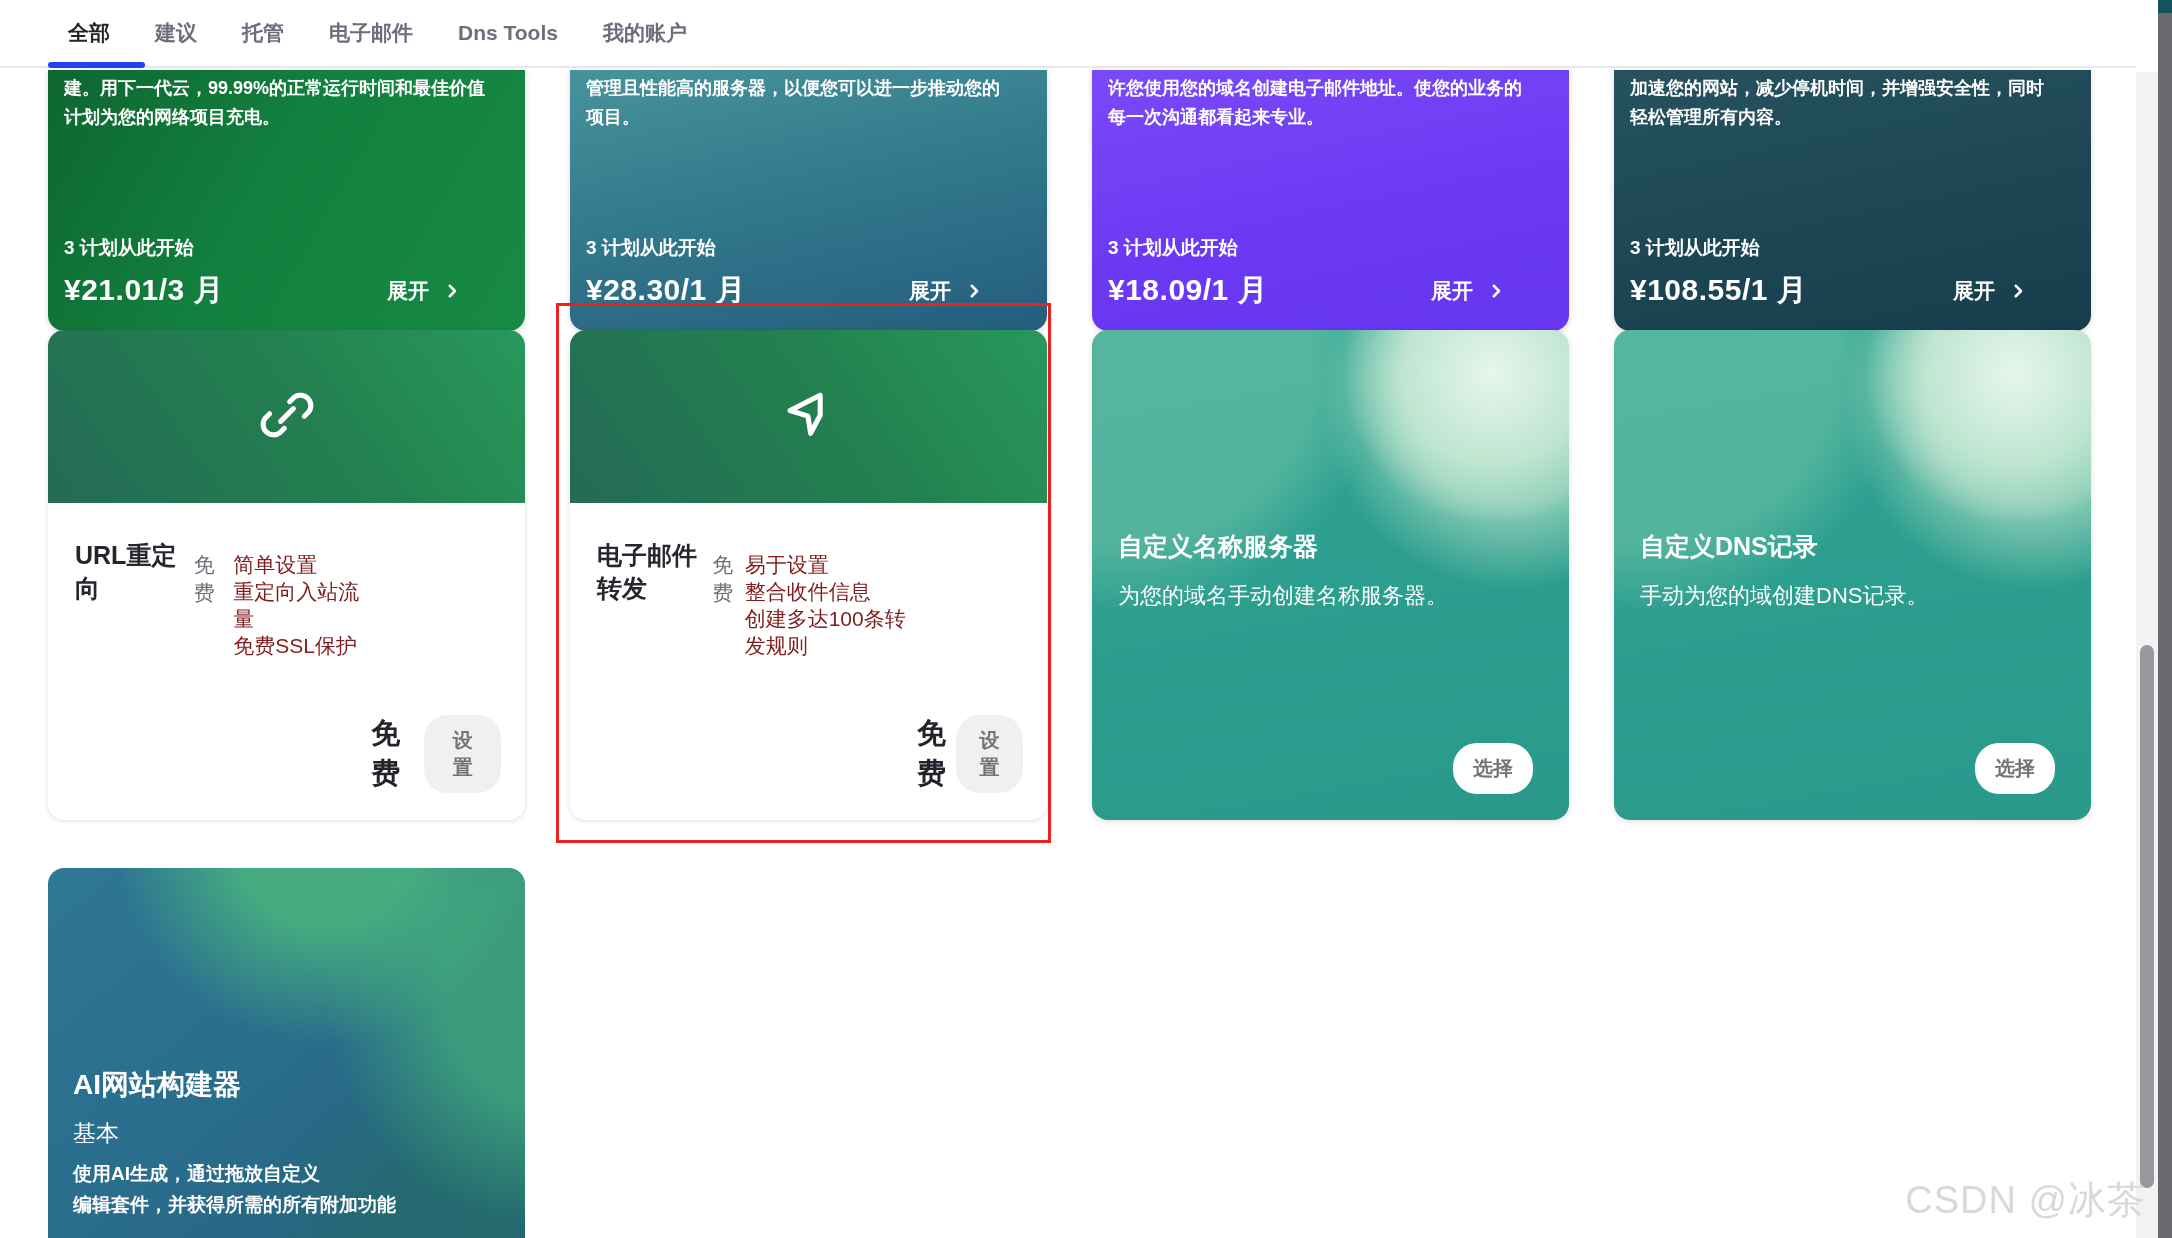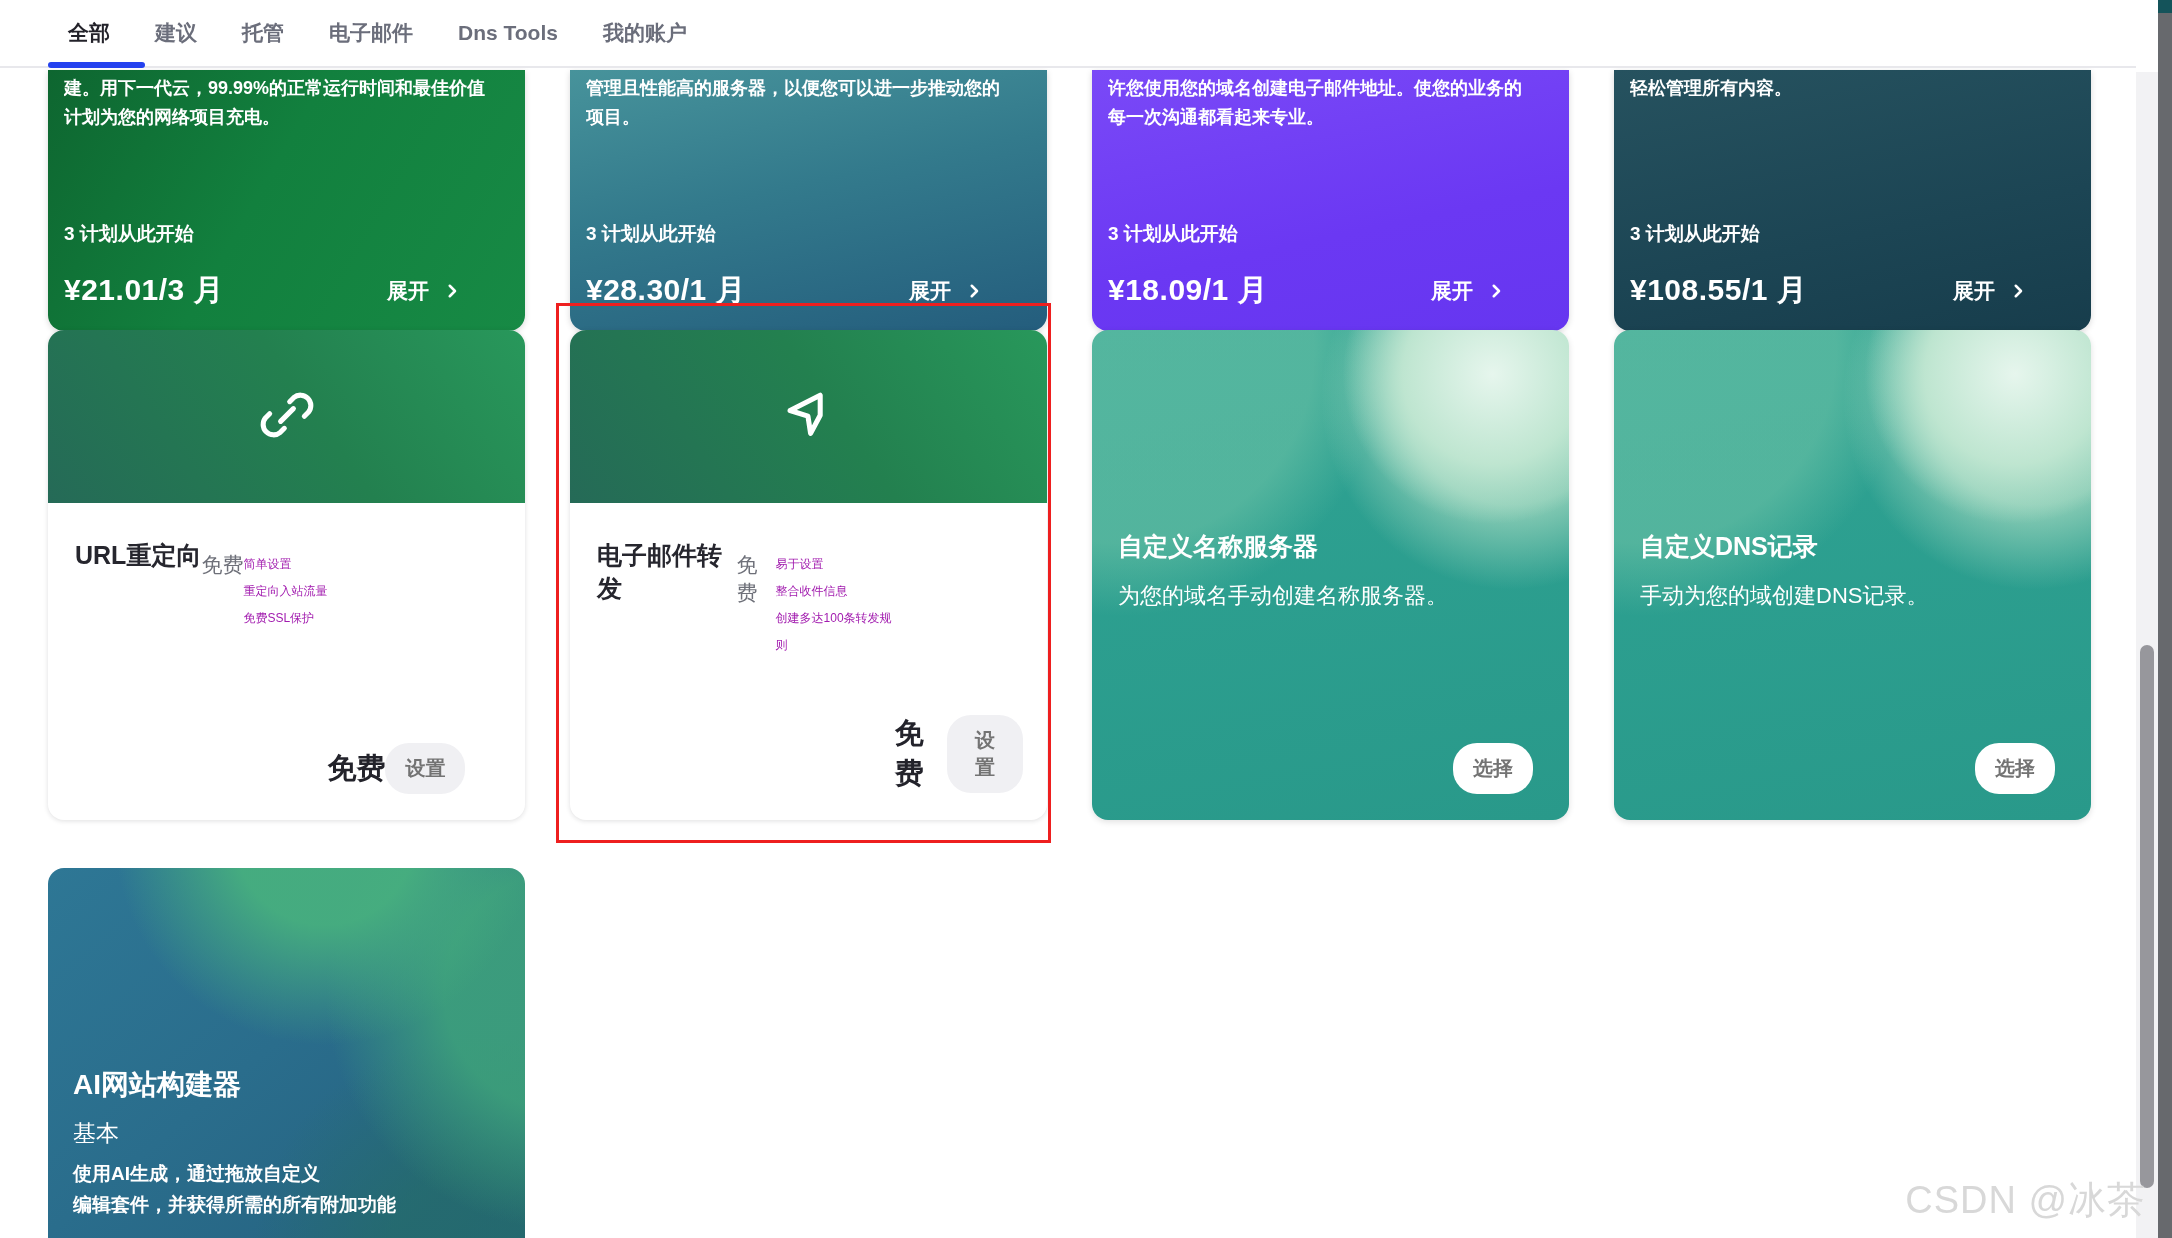--- a/index.html
+++ b/index.html
@@ -64,21 +64,21 @@
     flex-direction: column;
     box-shadow: 0 2px 6px rgba(0,0,0,0.15);
     cursor: pointer;
   }
   .plan-card.cloud  { background: linear-gradient(120deg, #0e6630 0%, #12803e 45%, #178a45 100%); }
   .plan-card.vps    { background: linear-gradient(168deg, #47939b 0%, #337a8c 45%, #245d7d 100%); }
   .plan-card.emailp { background: linear-gradient(168deg, #7a49f7 0%, #6b38f3 60%, #6636f0 100%); }
   .plan-card.cdn    { background: linear-gradient(168deg, #26525f 0%, #1c4554 60%, #173d4c 100%); }
   .plan-desc { font-size: 18px; line-height: 29px; font-weight: 600; white-space: nowrap; overflow: hidden; }
   .plan-spacer { flex: 1; }
-  .plan-count { font-size: 19px; font-weight: 600; margin-bottom: 23px; }
+  .plan-count { font-size: 19px; font-weight: 600; margin-bottom: 9px; }
   .plan-price-row {
     display: flex;
     align-items: center;
     justify-content: space-between;
     padding-right: 48px;
   }
   .plan-price { font-size: 30px; font-weight: 700; letter-spacing: 0.5px; }
   .expand {
     display: flex;
     align-items: center;
@@ -110,21 +110,21 @@
     flex: none;
   }
   .white-card .card-body {
     flex: 1;
     display: flex;
     padding: 36px 24px 26px 27px;
   }
   .wc-title { font-size: 25px; font-weight: 700; color: #26262e; }
   .wc-subtitle { font-size: 21px; color: #6e7079; margin-top: 12px; }
   .wc-features { margin-top: 12px; }
-  .wc-feature { font-size: 12px; line-height: 27px; color: #a21caf; }
+  .wc-feature { font-size: 21px; line-height: 27px; color: #7f1d1d; }
   .wc-bottom {
     margin-top: auto;
     display: flex;
     align-items: center;
     justify-content: space-between;
   }
   .wc-price { font-size: 29px; font-weight: 700; color: #23232b; }
   .pill {
     border: none;
     border-radius: 24px;
@@ -295,20 +295,21 @@
           <span>
             <svg width="18" height="18" viewBox="0 0 24 24" fill="none" stroke="#ffffff" stroke-width="3.4" stroke-linecap="round" stroke-linejoin="round">
                 <path d="M9 5l7 7-7 7"></path>
               </svg>
           </span>
         </div>
       </div>
     </div>
 
     <div class="plan-card cdn">
+      <div class="plan-desc">加速您的网站，减少停机时间，并增强安全性，同时</div>
       <div class="plan-desc">轻松管理所有内容。</div>
       <div class="plan-spacer"></div>
       <div class="plan-count">3 计划从此开始</div>
       <div class="plan-price-row">
         <div class="plan-price">¥108.55/1 月</div>
         <div class="expand">
           <span>展开</span>
           <span>
             <svg width="18" height="18" viewBox="0 0 24 24" fill="none" stroke="#ffffff" stroke-width="3.4" stroke-linecap="round" stroke-linejoin="round">
                 <path d="M9 5l7 7-7 7"></path>

